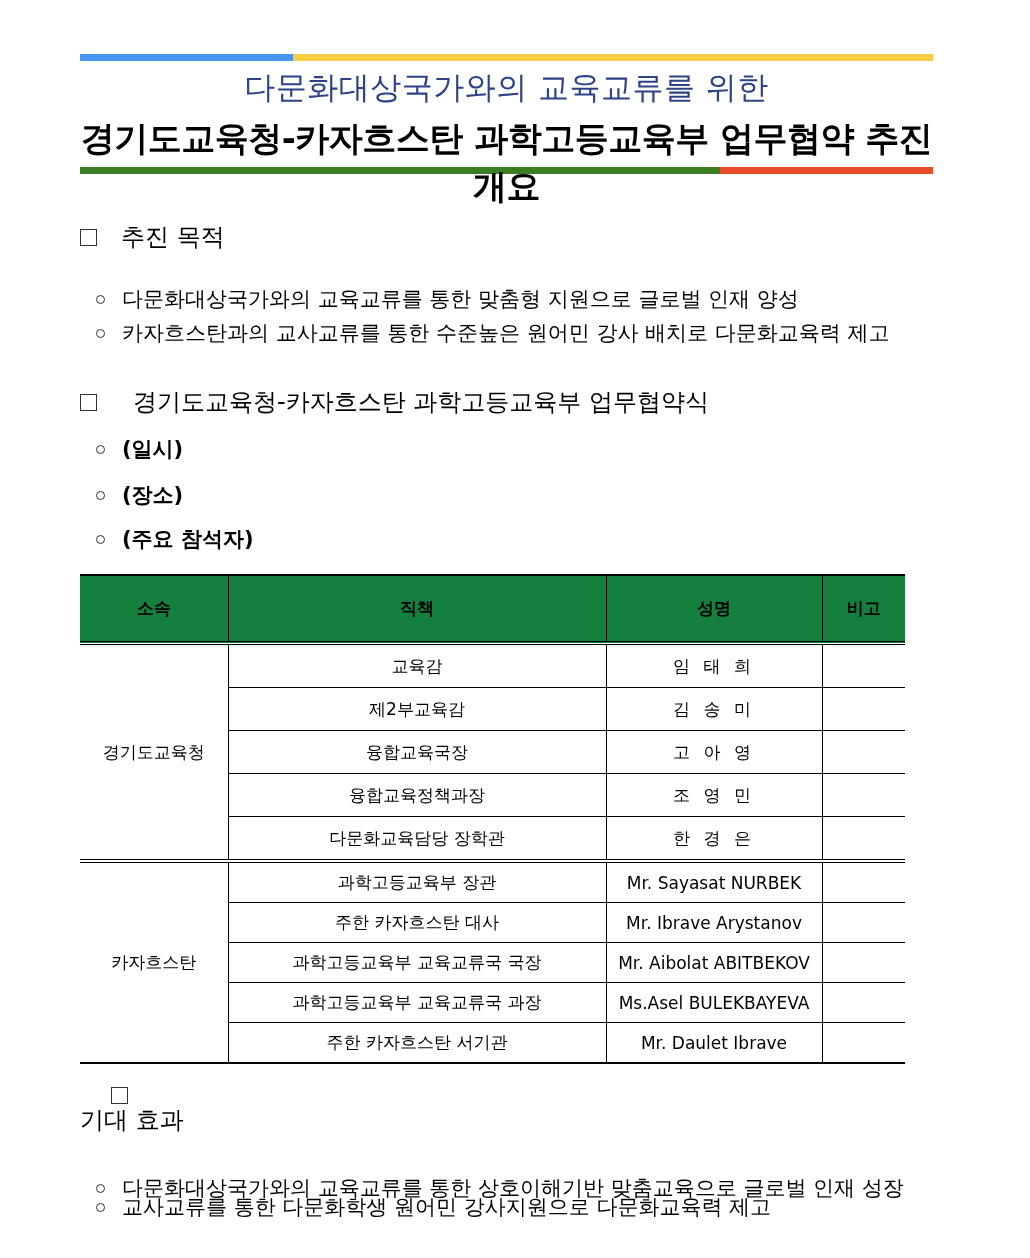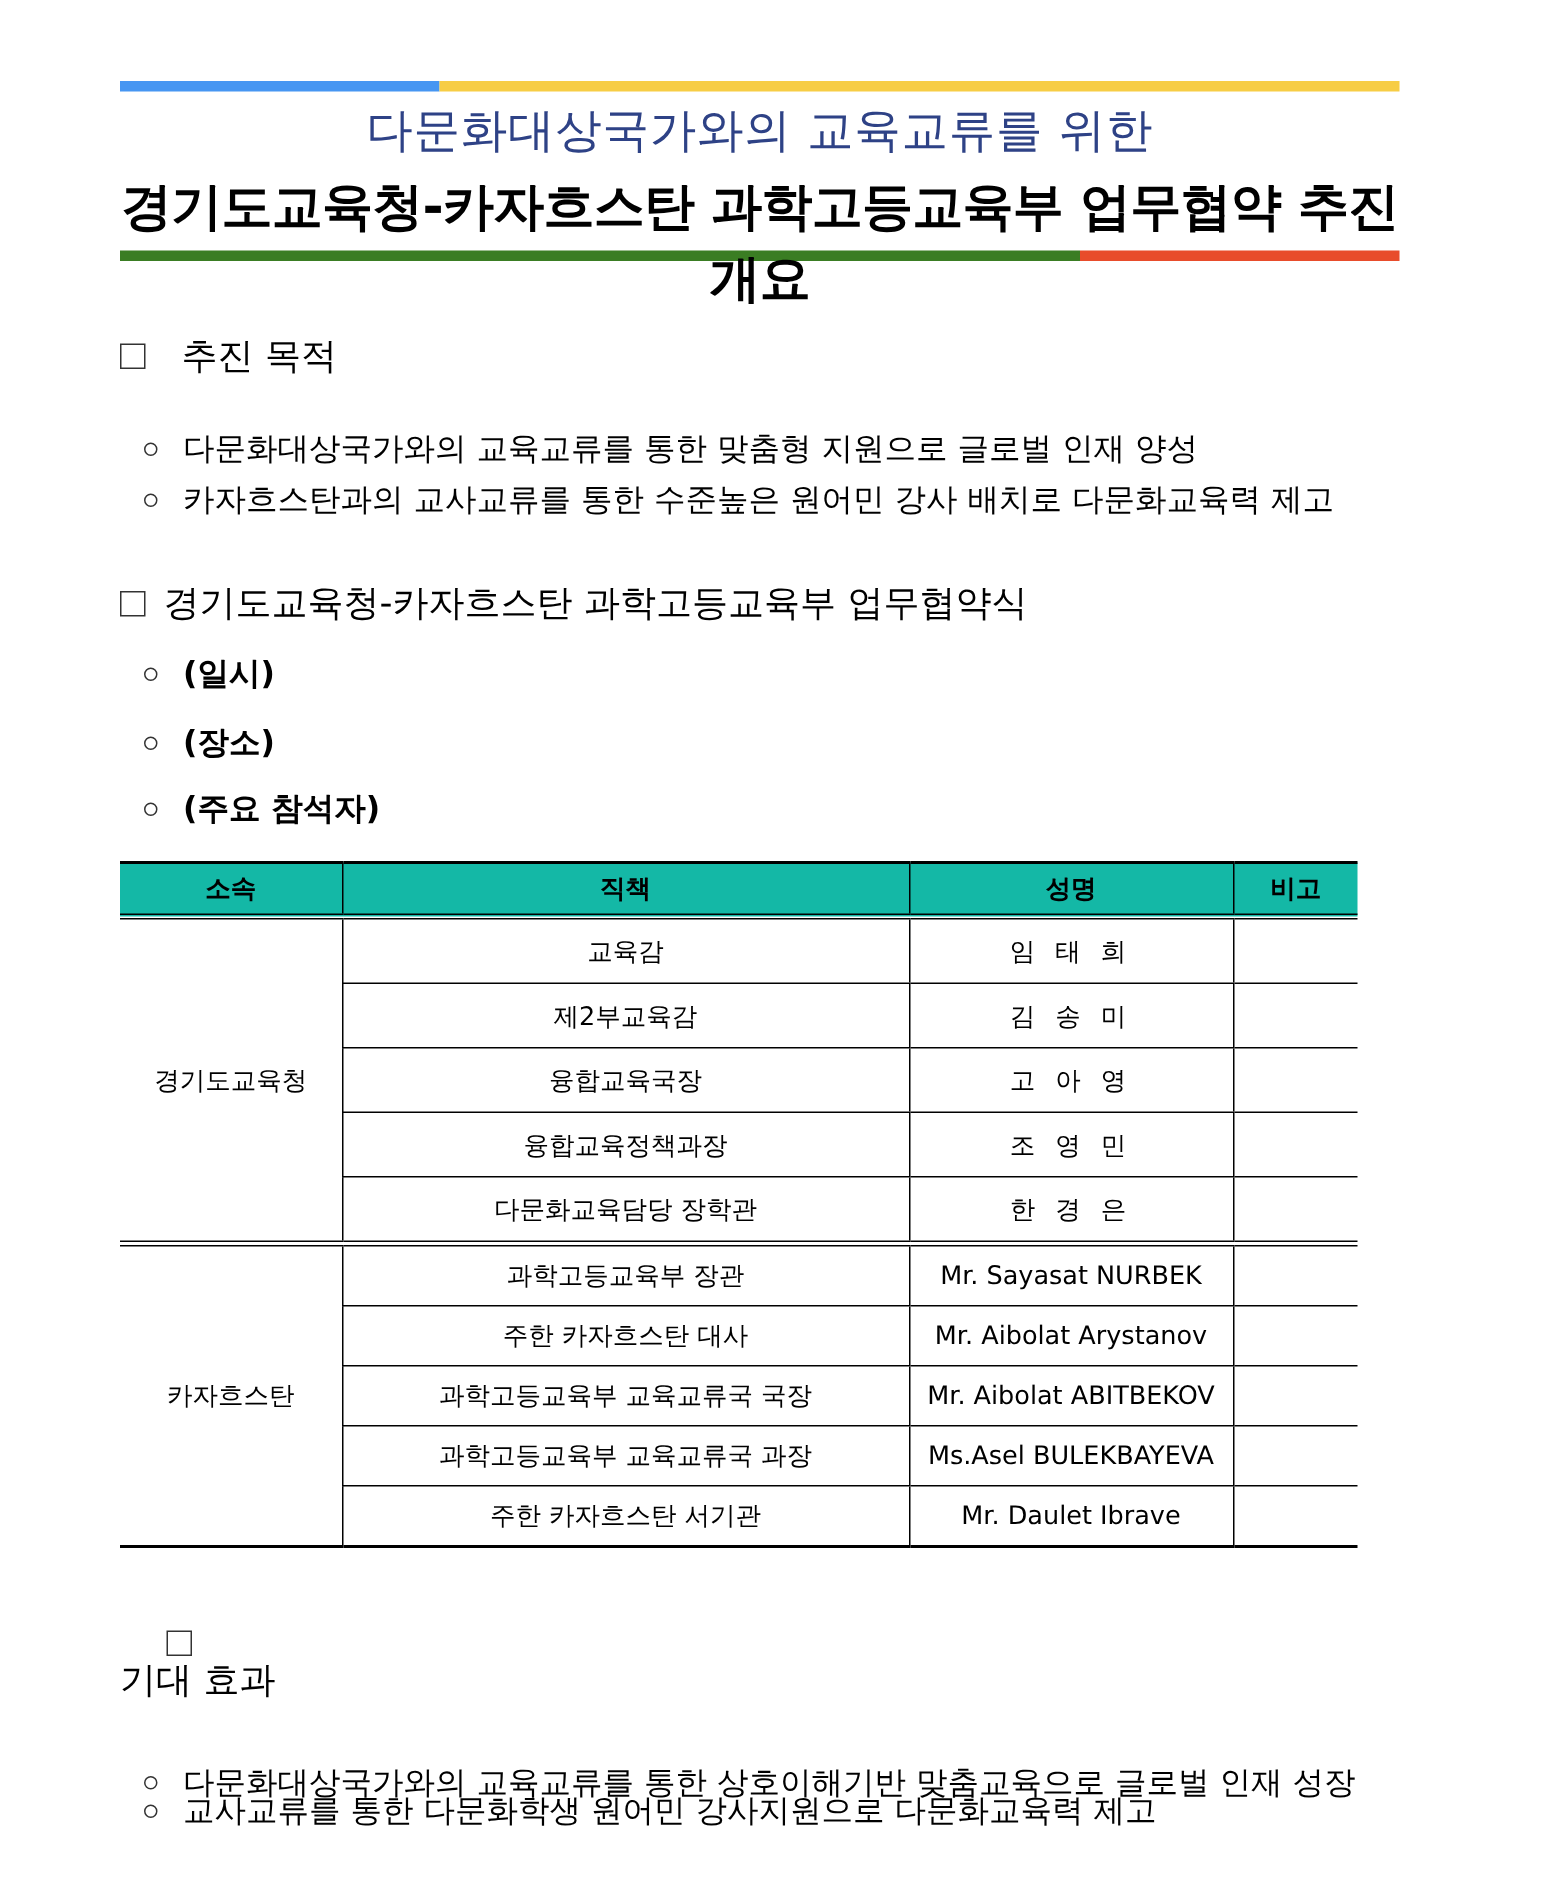--- a/index.html
+++ b/index.html
@@ -28,23 +28,23 @@
     }
     .circ {
       display: inline-block; width: 9px; height: 9px; border: 1.2px solid #333; border-radius: 50%; margin-right: 17px; box-sizing: border-box;
     }
     .bold { font-weight: bold; }
     table.att {
       position: absolute; left: 80px; top: 574px; width: 825px; border-collapse: collapse;
       font-size: 17px; table-layout: fixed;
     }
     table.att th {
-      background: #14b8a6; font-weight: bold; height: 33px; font-size: 17px;
+      background: #15803d; font-weight: bold; height: 33px; font-size: 17px;
       border-top: 2.5px solid #000; border-left: 1px solid #000;
-      border-bottom: 4px double #000; padding: 0;
+      border-bottom: 4px double #000; padding: 16px;
     }
     table.att th:first-child { border-left: none; }
     table.att td {
       text-align: center; border-left: 1px solid #000; border-bottom: 1px solid #000; padding: 0; height: 42px;
     }
     table.att td.org { border-left: none; }
     table.att tr.kz td { height: 39px; }
     table.att tr.group-end td { border-bottom: 4px double #000; }
     table.att tr.last td { border-bottom: 2.5px solid #000; }
     .spaced { letter-spacing: 4px; }
@@ -66,21 +66,21 @@
 </div>
 <div class="bullet" style="top:284px;">
   <span class="circ"></span>
   <span>다문화대상국가와의  교육교류를  통한  맞춤형  지원으로  글로벌  인재  양성</span>
 </div>
 <div class="bullet" style="top:318px;">
   <span class="circ"></span>
   <span>카자흐스탄과의  교사교류를  통한  수준높은  원어민  강사  배치로  다문화교육력  제고</span>
 </div>
 
-<div class="sec-head tight" style="top:386px;">
+<div class="sec-head tight" style="top:386px;gap:24px;">
   <span class="sq"></span>
   <span>경기도교육청-카자흐스탄  과학고등교육부  업무협약식</span>
 </div>
 <div class="bullet" style="top:434px;">
   <span class="circ"></span>
   <span class="bold">(일시)</span>
 </div>
 <div class="bullet" style="top:480px;">
   <span class="circ"></span>
   <span class="bold">(장소)</span>
@@ -133,21 +133,21 @@
       <td></td>
     </tr>
     <tr class="kz">
       <td class="org" rowspan="5" style="border-bottom:2.5px solid #000;">카자흐스탄</td>
       <td>과학고등교육부 장관</td>
       <td>Mr. Sayasat NURBEK</td>
       <td></td>
     </tr>
     <tr class="kz">
       <td>주한 카자흐스탄 대사</td>
-      <td>Mr. Aibolat Arystanov</td>
+      <td>Mr. Ibrave Arystanov</td>
       <td></td>
     </tr>
     <tr class="kz">
       <td>과학고등교육부 교육교류국 국장</td>
       <td>Mr. Aibolat ABITBEKOV</td>
       <td></td>
     </tr>
     <tr class="kz">
       <td>과학고등교육부 교육교류국 과장</td>
       <td>Ms.Asel BULEKBAYEVA</td>

